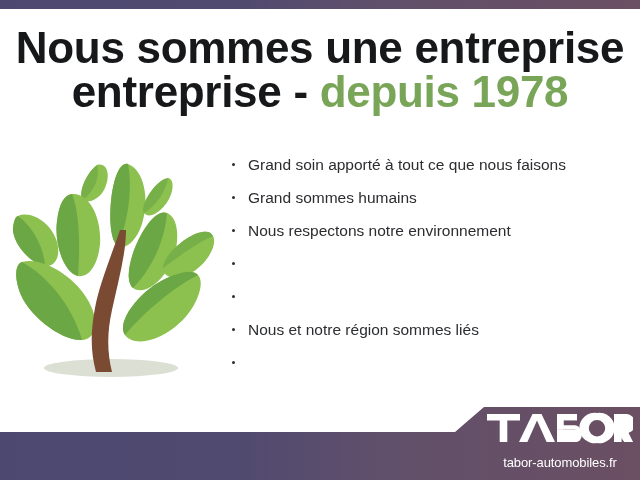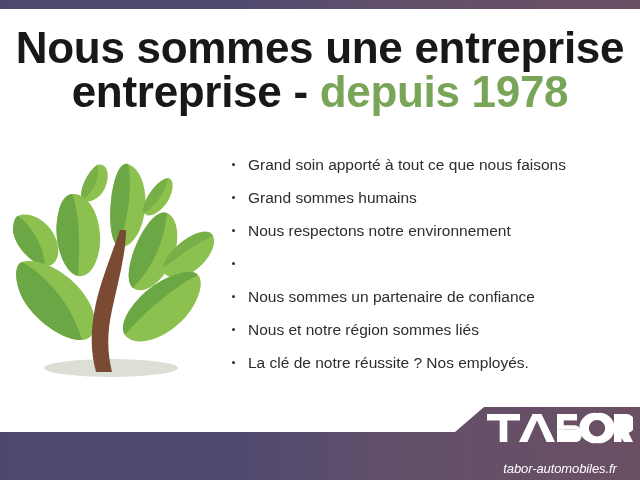--- a/index.html
+++ b/index.html
@@ -83,28 +83,27 @@
 
   
   .logo-wrap {
     position: absolute;
     left: 487px; top: 412px;
     width: 148px; height: 62px;
   }
   .logo-mark { display: block; width: 146px; height: 32px; }
   .logo-tagline {
     display: block;
-    margin-top: 17px;
+    margin-top: 11px;
     width: 146px;
     text-align: center;
     font-size: 13px;
     letter-spacing: -0.1px;
     color: #ffffff;
     white-space: nowrap;
-    font-style: italic;
   }
 </style>
 </head>
 <body>
 
 <div id="slide">
 
   <div class="top-strip"></div>
 
   <div class="title-block">
@@ -163,23 +162,23 @@
 
       <path d="M112 88 C104 112 92 140 87 166 C82 192 83 212 88 230 L104 230 C99 210 99 190 104 168 C110 140 118 112 118 88 Z" fill="#7a4a32"></path>
     </svg>
   </div>
 
   <ul class="bullets">
     <li><span class="dot"></span><span>Grand soin apporté à tout ce que nous faisons</span></li>
     <li><span class="dot"></span><span>Grand sommes humains</span></li>
     <li><span class="dot"></span><span>Nous respectons notre environnement</span></li>
     <li><span class="dot"></span></li>
-    <li><span class="dot"></span><span>Nous sommes un partenaire de confiance</span></li>
+    <li><span class="dot"></span></li>
     <li><span class="dot"></span><span>Nous et notre région sommes liés</span></li>
-    <li><span class="dot"></span><span>La clé de notre réussite ? Nos employés.</span></li>
+    <li><span class="dot"></span></li>
   </ul>
 
   <div class="bottom-bar">
     <svg viewBox="0 0 640 84" xmlns="http://www.w3.org/2000/svg">
       <defs>
         <linearGradient id="barGrad" x1="0" y1="0" x2="1" y2="0">
           <stop offset="0%" stop-color="#4c4870"></stop>
           <stop offset="38%" stop-color="#514a70"></stop>
           <stop offset="62%" stop-color="#61506a"></stop>
           <stop offset="100%" stop-color="#6b4f63"></stop>

